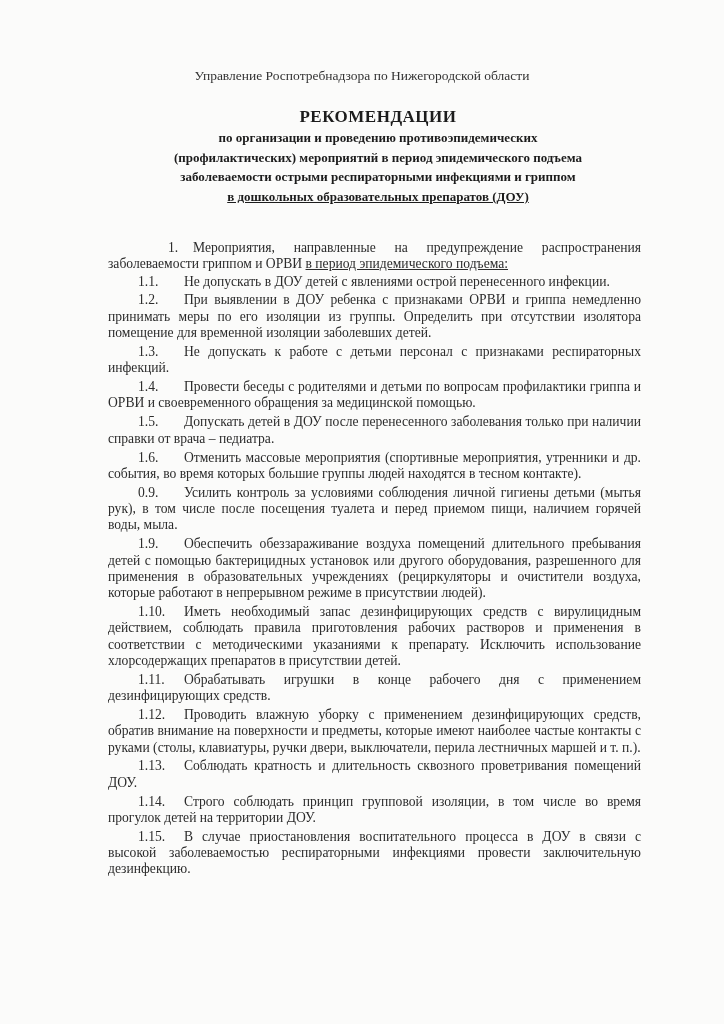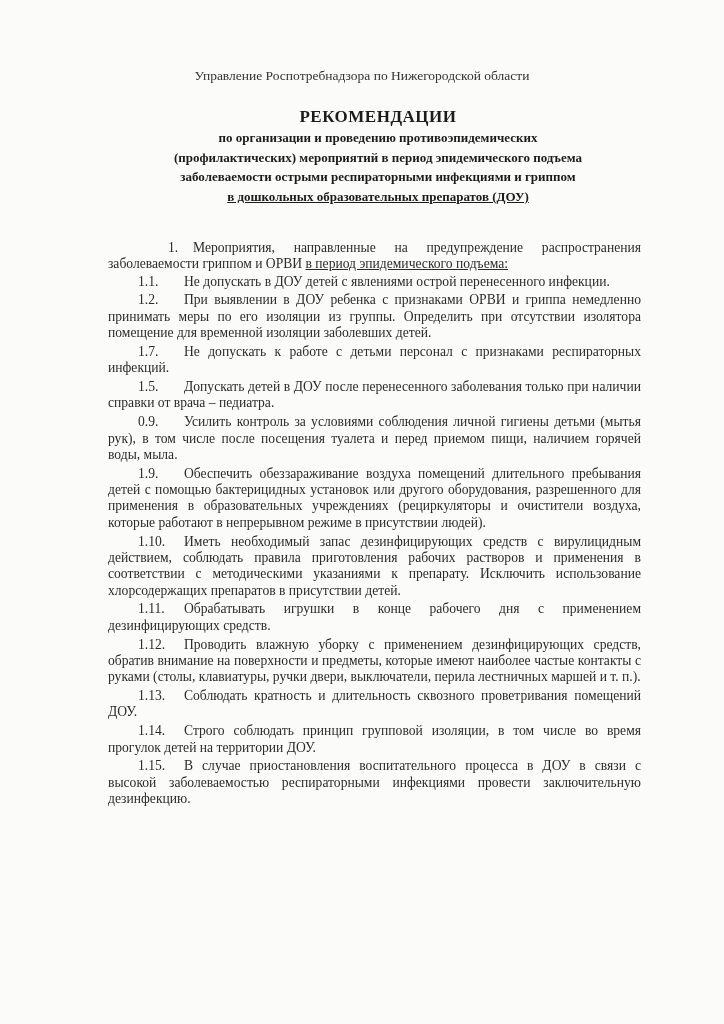--- a/index.html
+++ b/index.html
@@ -45,22 +45,24 @@
   </div>
 
   <div class="body">
     <div class="sec-head">
       <span class="num">1.</span><span>Мероприятия, направленные на  предупреждение распространения заболеваемости  гриппом и ОРВИ </span><span class="underline">в период эпидемического подъема:</span>
     </div>
 
     <div id="items">
         <p class="item"><span class="num">1.1.</span><span>Не допускать в ДОУ детей  с явлениями острой  перенесенного инфекции.</span></p>
         <p class="item"><span class="num">1.2.</span><span>При выявлении в ДОУ  ребенка с признаками ОРВИ и гриппа немедленно принимать меры по его изоляции из группы.  Определить при отсутствии изолятора помещение для временной изоляции заболевших детей.</span></p>
-        <p class="item"><span class="num">1.7.</span><span>Не допускать к работе с детьми персонал  с признаками респираторных инфекций.</span></p>
+        <p class="item"><span class="num">1.3.</span><span>Не допускать к работе с детьми персонал  с признаками респираторных инфекций.</span></p>
+        <p class="item"><span class="num">1.4.</span><span>Провести беседы с родителями и детьми по вопросам профилактики гриппа и ОРВИ и своевременного обращения за медицинской помощью.</span></p>
         <p class="item"><span class="num">1.5.</span><span>Допускать детей в ДОУ после перенесенного заболевания только при наличии справки от врача – педиатра.</span></p>
+        <p class="item"><span class="num">1.6.</span><span>Отменить  массовые мероприятия (спортивные мероприятия, утренники и др. события, во время которых большие группы людей находятся в тесном контакте).</span></p>
         <p class="item"><span class="num">0.9.</span><span>Усилить контроль за  условиями  соблюдения личной гигиены детьми (мытья рук), в том числе после посещения туалета и перед приемом пищи, наличием горячей воды,  мыла.</span></p>
         <p class="item"><span class="num">1.9.</span><span>Обеспечить обеззараживание воздуха помещений  длительного пребывания детей с помощью бактерицидных установок  или другого оборудования, разрешенного для применения в образовательных учреждениях (рециркуляторы и очистители воздуха, которые работают в непрерывном режиме в присутствии людей).</span></p>
         <p class="item"><span class="num">1.10.</span><span>Иметь необходимый запас дезинфицирующих средств с вирулицидным действием,  соблюдать правила приготовления рабочих растворов и применения  в соответствии  с методическими  указаниями к препарату. Исключить использование хлорсодержащих препаратов в присутствии детей.</span></p>
         <p class="item"><span class="num">1.11.</span><span>Обрабатывать игрушки  в конце рабочего дня с применением дезинфицирующих средств.</span></p>
         <p class="item"><span class="num">1.12.</span><span>Проводить влажную уборку с применением дезинфицирующих средств, обратив внимание на поверхности и предметы, которые имеют  наиболее частые контакты с руками (столы, клавиатуры, ручки двери, выключатели, перила лестничных маршей и т. п.).</span></p>
         <p class="item"><span class="num">1.13.</span><span>Соблюдать кратность и длительность сквозного проветривания помещений ДОУ.</span></p>
         <p class="item"><span class="num">1.14.</span><span>Строго соблюдать принцип групповой изоляции, в том числе во время прогулок детей  на территории ДОУ.</span></p>
         <p class="item"><span class="num">1.15.</span><span>В случае приостановления воспитательного  процесса в ДОУ в связи с высокой заболеваемостью респираторными инфекциями  провести заключительную дезинфекцию.</span></p>
       </div>
   </div>

